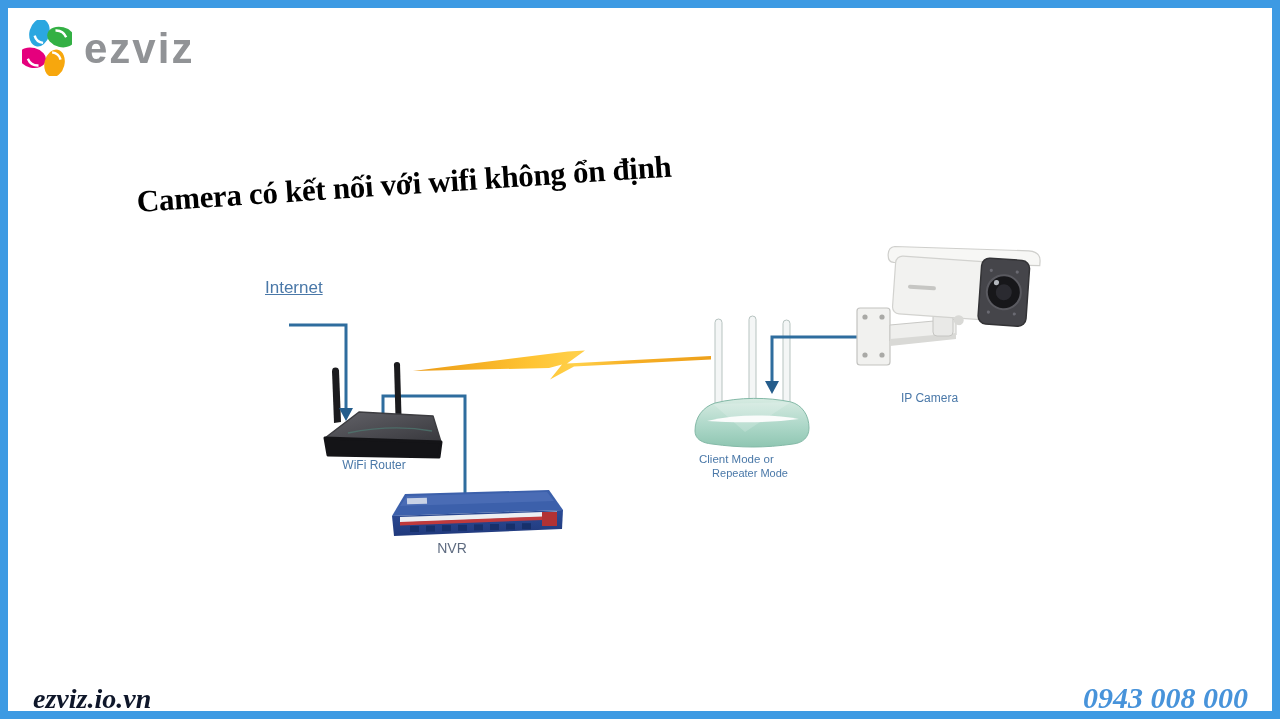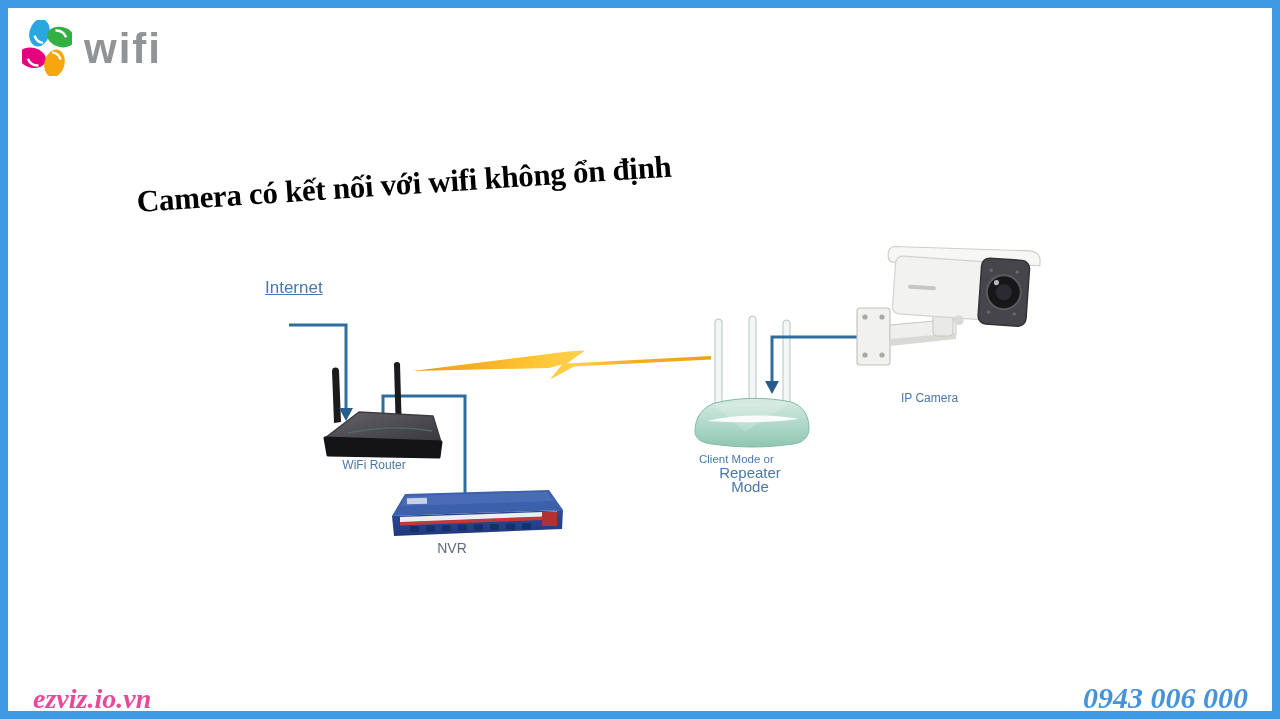--- a/index.html
+++ b/index.html
@@ -23,28 +23,28 @@
   
   .diagram-svg{position:absolute;left:0;top:0;width:1280px;height:719px;}
   
   .dlabel{
     position:absolute;color:#4a78a8;font-size:12px;line-height:14px;
     font-family:"Liberation Sans",sans-serif;
   }
   .lbl-internet{left:257px;top:273px;font-size:17px;text-decoration:underline;}
   .lbl-router{left:318px;top:450px;width:96px;text-align:center;}
   .lbl-client1{left:691px;top:444px;width:102px;font-size:11.5px;}
-  .lbl-client2{left:691px;top:458px;width:102px;text-align:center;font-size:15px;}
+  .lbl-client2{left:691px;top:458px;width:102px;text-align:center;font-size:11px;}
   .lbl-camera{left:893px;top:383px;width:96px;text-align:left;}
   .lbl-nvr{left:408px;top:533px;width:72px;text-align:center;font-size:14px;color:#5e6b80;}
   
   .footer-site{
     position:absolute;left:25px;top:675px;
     font-family:"Liberation Serif",serif;font-style:italic;font-weight:700;
-    font-size:28px;color:#ec4899;
+    font-size:28px;color:#0f172a;
   }
   .footer-phone{
     position:absolute;right:24px;top:673px;
     font-family:"Liberation Serif",serif;font-style:italic;font-weight:700;
     font-size:30px;color:#4793da;
   }
 </style>
 </head>
 <body>
 
@@ -56,21 +56,21 @@
         <ellipse cx="14" cy="15" rx="10" ry="14" fill="#2ba7e0"></ellipse>
         <ellipse cx="36" cy="14" rx="14" ry="10" fill="#33b044"></ellipse>
         <ellipse cx="13" cy="41" rx="14" ry="10" fill="#e5007d"></ellipse>
         <ellipse cx="36" cy="41" rx="10" ry="14" fill="#f7a70d"></ellipse>
         <path d="M20,24 A10 10 0 0 1 10,19" stroke="#fff" stroke-width="2.4" fill="none"></path>
         <path d="M29,9 A11 11 0 0 1 41,13" stroke="#fff" stroke-width="2.4" fill="none"></path>
         <path d="M21,47 A11 11 0 0 1 9,43" stroke="#fff" stroke-width="2.4" fill="none"></path>
         <path d="M31,31 A10 10 0 0 1 41,36" stroke="#fff" stroke-width="2.4" fill="none"></path>
       </g>
     </svg>
-    <div class="wordmark">wifi</div>
+    <div class="wordmark">ezviz</div>
   </div>
 
   <div class="headline">Camera có kết nối với wifi không ổn định</div>
 
   <svg class="diagram-svg" viewBox="0 0 1280 719">
     <defs>
       <linearGradient id="routerTop" x1="0" y1="0" x2="1" y2="1">
         <stop offset="0" stop-color="#636369"></stop>
         <stop offset="1" stop-color="#38383d"></stop>
       </linearGradient>
@@ -172,15 +172,15 @@
   </svg>
 
   <div class="dlabel lbl-internet">Internet</div>
   <div class="dlabel lbl-router">WiFi Router</div>
   <div class="dlabel lbl-client1">Client Mode or</div>
   <div class="dlabel lbl-client2">Repeater Mode</div>
   <div class="dlabel lbl-camera">IP Camera</div>
   <div class="dlabel lbl-nvr">NVR</div>
 
   <div class="footer-site">ezviz.io.vn</div>
-  <div class="footer-phone">0943 006 000</div>
+  <div class="footer-phone">0943 008 000</div>
 
 </div>
 
 </body></html>

